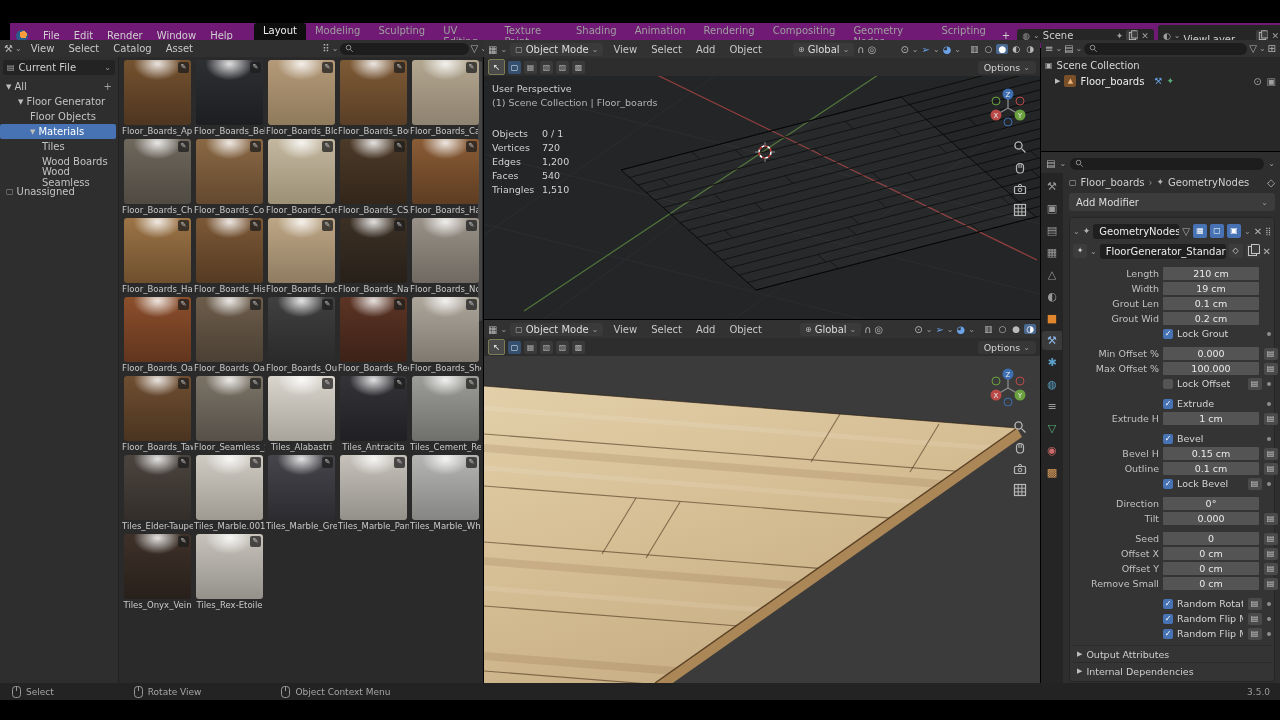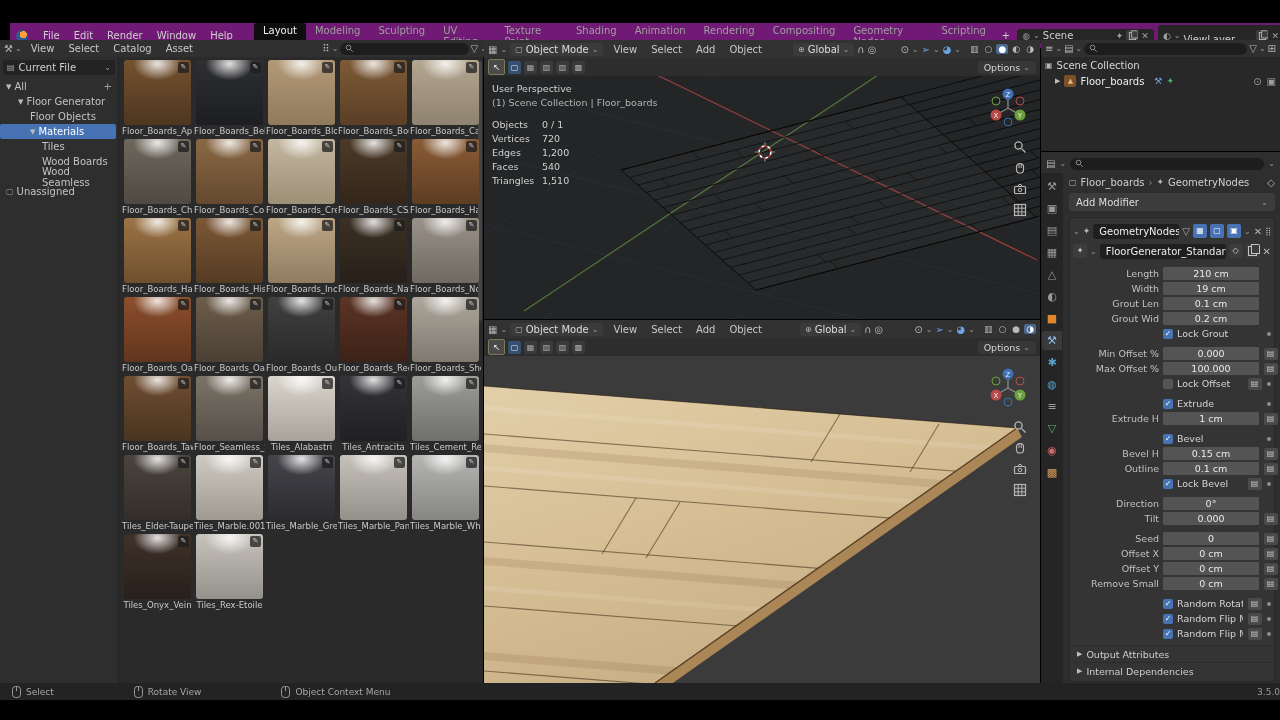--- a/index.html
+++ b/index.html
@@ -50,21 +50,21 @@
   .shade-group{display:flex;align-items:center;gap:2px;margin-left:4px;}
   .shade{font-size:9px;color:#b9b9b9;padding:0 2px;border-radius:2px;}
   .shade.on{background:#4b6a92;color:#fff;}
   .tool-btn{width:15px;height:14px;background:#4a4a4a;border:1px solid #7d7d55;border-radius:2px;color:#e8e8e8;font-size:9px;line-height:14px;text-align:center;}
   .selmode{width:13px;height:13px;border-radius:2px;background:#3a3a3a;color:#a9a9a9;font-size:8px;line-height:13px;text-align:center;}
   .selmode.on{background:#35506e;color:#dce8f8;}
   .options-btn{margin-left:auto;display:flex;align-items:center;gap:3px;background:#373737;border-radius:3px;padding:1px 6px;color:#d5d5d5;font-size:9.5px;}
   .vp-scene{position:absolute;left:0;top:36px;z-index:1;}
   .vp-overlay{position:absolute;left:8px;top:42px;z-index:2;font-size:9.5px;color:#d2d2d2;line-height:14px;}
   .vp-overlay .dim{color:#b4b4b4;}
-  .stats{margin-top:8px;}
+  .stats{margin-top:17px;}
   .stats .srow{display:flex;}
   .stats .sl{width:50px;}
   .gizmo{position:absolute;right:8px;top:42px;width:48px;height:48px;z-index:2;}
   .vp-icons{position:absolute;right:11px;top:100px;width:18px;display:flex;flex-direction:column;gap:7px;z-index:2;align-items:center;}
   
   #outliner{position:absolute;left:1041px;top:40px;width:239px;height:111px;background:#282828;font-size:10px;}
   #ol-header{height:17px;}
   .search-pill{flex:1;background:#1d1d1d;border-radius:8px;height:12px;display:flex;align-items:center;padding:0 5px;gap:3px;}
   .ol-row{height:16px;display:flex;align-items:center;gap:4px;padding:0 4px;color:#d6d6d6;}
   .ol-right{margin-left:auto;display:flex;gap:5px;color:#9f9f9f;}
@@ -100,21 +100,21 @@
   .check-label{color:#d5d5d5;font-size:9.5px;white-space:nowrap;overflow:hidden;}
   .attr-slot{width:15px;flex:0 0 auto;display:flex;justify-content:center;}
   .attr-icon{width:14px;height:12px;background:#4a4a4a;border-radius:2px;color:#cfcfcf;font-size:8px;line-height:12px;text-align:center;}
   .dot{width:4px;height:4px;border-radius:50%;background:#8d8d8d;flex:0 0 auto;margin-left:1px;}
   .subpanel{height:16px;display:flex;align-items:center;gap:4px;color:#cfcfcf;border-top:1px solid #2b2b2b;padding-left:4px;font-size:9.5px;}
   
   #statusbar{position:absolute;left:0;top:683px;width:1280px;height:17px;background:#232323;display:flex;align-items:center;font-size:9px;color:#a5a5a5;padding-left:12px;box-sizing:border-box;}
   .status-item{display:flex;align-items:center;margin-right:80px;}
   .mouse-ic{width:7px;height:10px;border:1px solid #9a9a9a;border-radius:3.5px;position:relative;margin-right:5px;flex:0 0 auto;}
   .mouse-ic:after{content:'';position:absolute;left:3px;top:0;width:1px;height:4px;background:#9a9a9a;}
-  #version{margin-left:auto;color:#9a9a9a;}
+  #version{margin-left:auto;padding-right:10px;color:#9a9a9a;}
 </style>
 </head>
 <body>
 
 <div id="stage">
 
   <div id="topbar">
     <span id="blender-logo"></span>
     <span id="menu-row" style="display:flex">
         <span class="menu-item">File</span>

